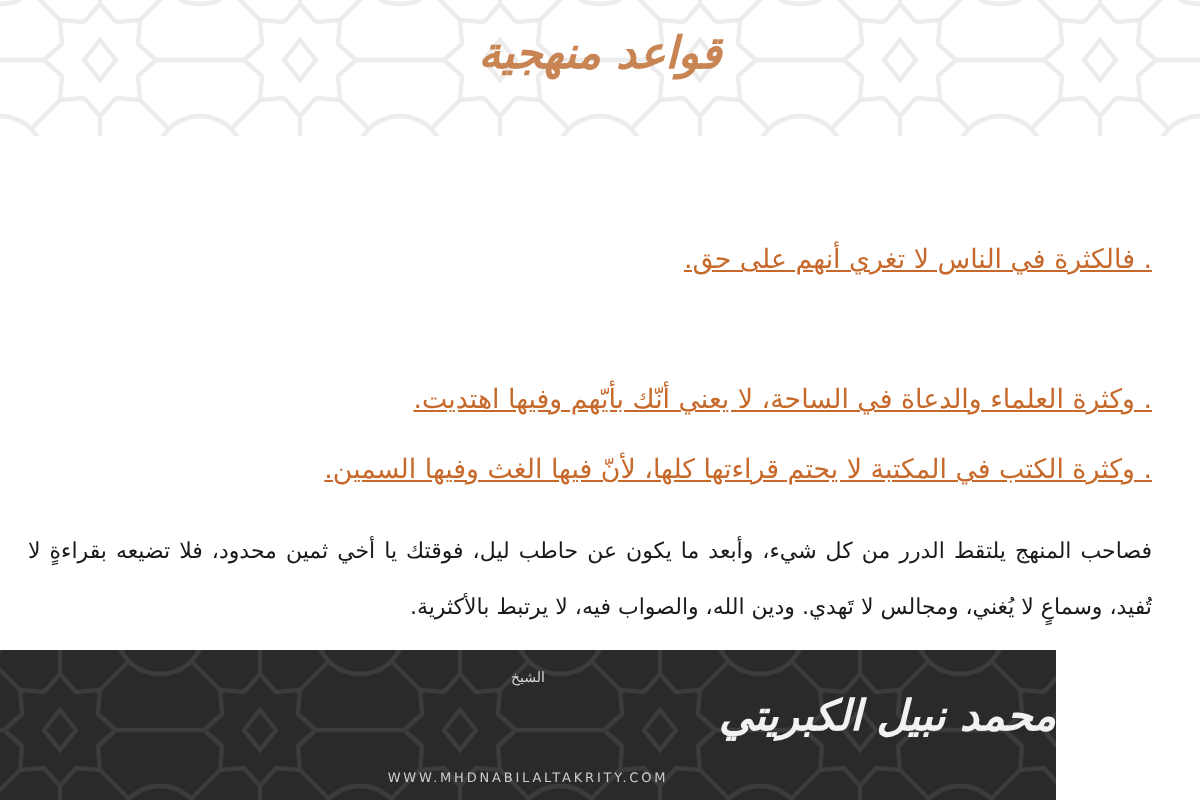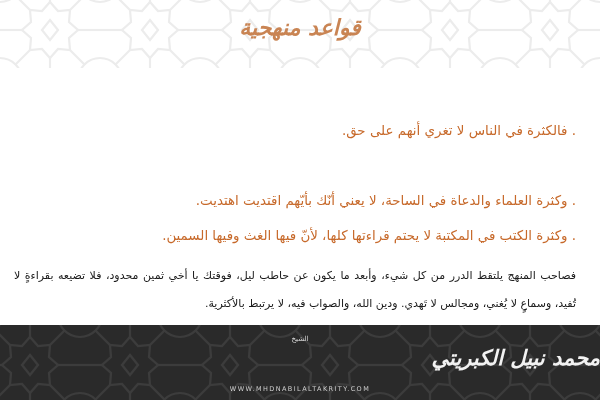--- a/index.html
+++ b/index.html
@@ -49,41 +49,41 @@
     left: 12px;
     direction: rtl;
     text-align: right;
     font-family: "DejaVu Sans", sans-serif;
     font-size: 13.4px;
     white-space: nowrap;
     line-height: 18px;
   }
   .intro { top: 18px; color: #1a1a1a; }
   .intro .hl { color: #5e8e2e; }
-  .bullet { color: #c7692a; }
+  .bullet { color: #c7692a; text-decoration: underline; }
   .b1 { top: 54px; }
   .b2 { top: 89px; }
   .b3 { top: 124px; }
   .b4 { top: 159px; }
   .para {
     position: absolute;
     right: 24px; left: 14px;
     top: 194px;
     direction: rtl;
     text-align: justify;
     text-align-last: right;
     font-family: "DejaVu Sans", sans-serif;
     font-size: 11px;
     line-height: 28px;
     color: #1a1a1a;
   }
   .footer {
     position: absolute;
     left: 0; top: 325px;
-    width: 600px;
+    width: 528px;
     height: 75px;
     background: #2a2a2a;
     overflow: hidden;
   }
   .footer svg.pattern { position: absolute; left: 0; top: 0; }
   .sheikh {
     position: absolute;
     left: 0; right: 0;
     top: 10px;
     text-align: center;
@@ -140,21 +140,21 @@
       </pattern>
     </defs>
     <rect width="600" height="68" fill="url(#geoLight)"></rect>
   </svg>
   <div class="title">قواعد منهجية</div>
 </div>
 
 <div class="content">
 
   <div class="line bullet b1">. فالكثرة في الناس لا تغري أنهم على حق.</div>
-  <div class="line bullet b3">. وكثرة العلماء والدعاة في الساحة، لا يعني أنّك بأيّهم اقتديت اهتديت.</div>
+  <div class="line bullet b3">. وكثرة العلماء والدعاة في الساحة، لا يعني أنّك بأيّهم وفيها اهتديت.</div>
   <div class="line bullet b4">. وكثرة الكتب في المكتبة لا يحتم قراءتها كلها، لأنّ فيها الغث وفيها السمين.</div>
 
   <div class="para">فصاحب المنهج يلتقط الدرر من كل شيء، وأبعد ما يكون عن حاطب ليل، فوقتك يا أخي ثمين محدود، فلا تضيعه بقراءةٍ لا تُفيد، وسماعٍ لا يُغني، ومجالس لا تَهدي. ودين الله، والصواب فيه، لا يرتبط بالأكثرية.</div>
 </div>
 
 <div class="footer">
   <svg class="pattern" width="600" height="75" viewBox="0 0 600 75">
     <defs>
       <pattern id="geoDark" x="-20" y="-10" width="100" height="100" patternUnits="userSpaceOnUse">
         <g fill="none" stroke="#3c3c3c" stroke-width="2.2">

